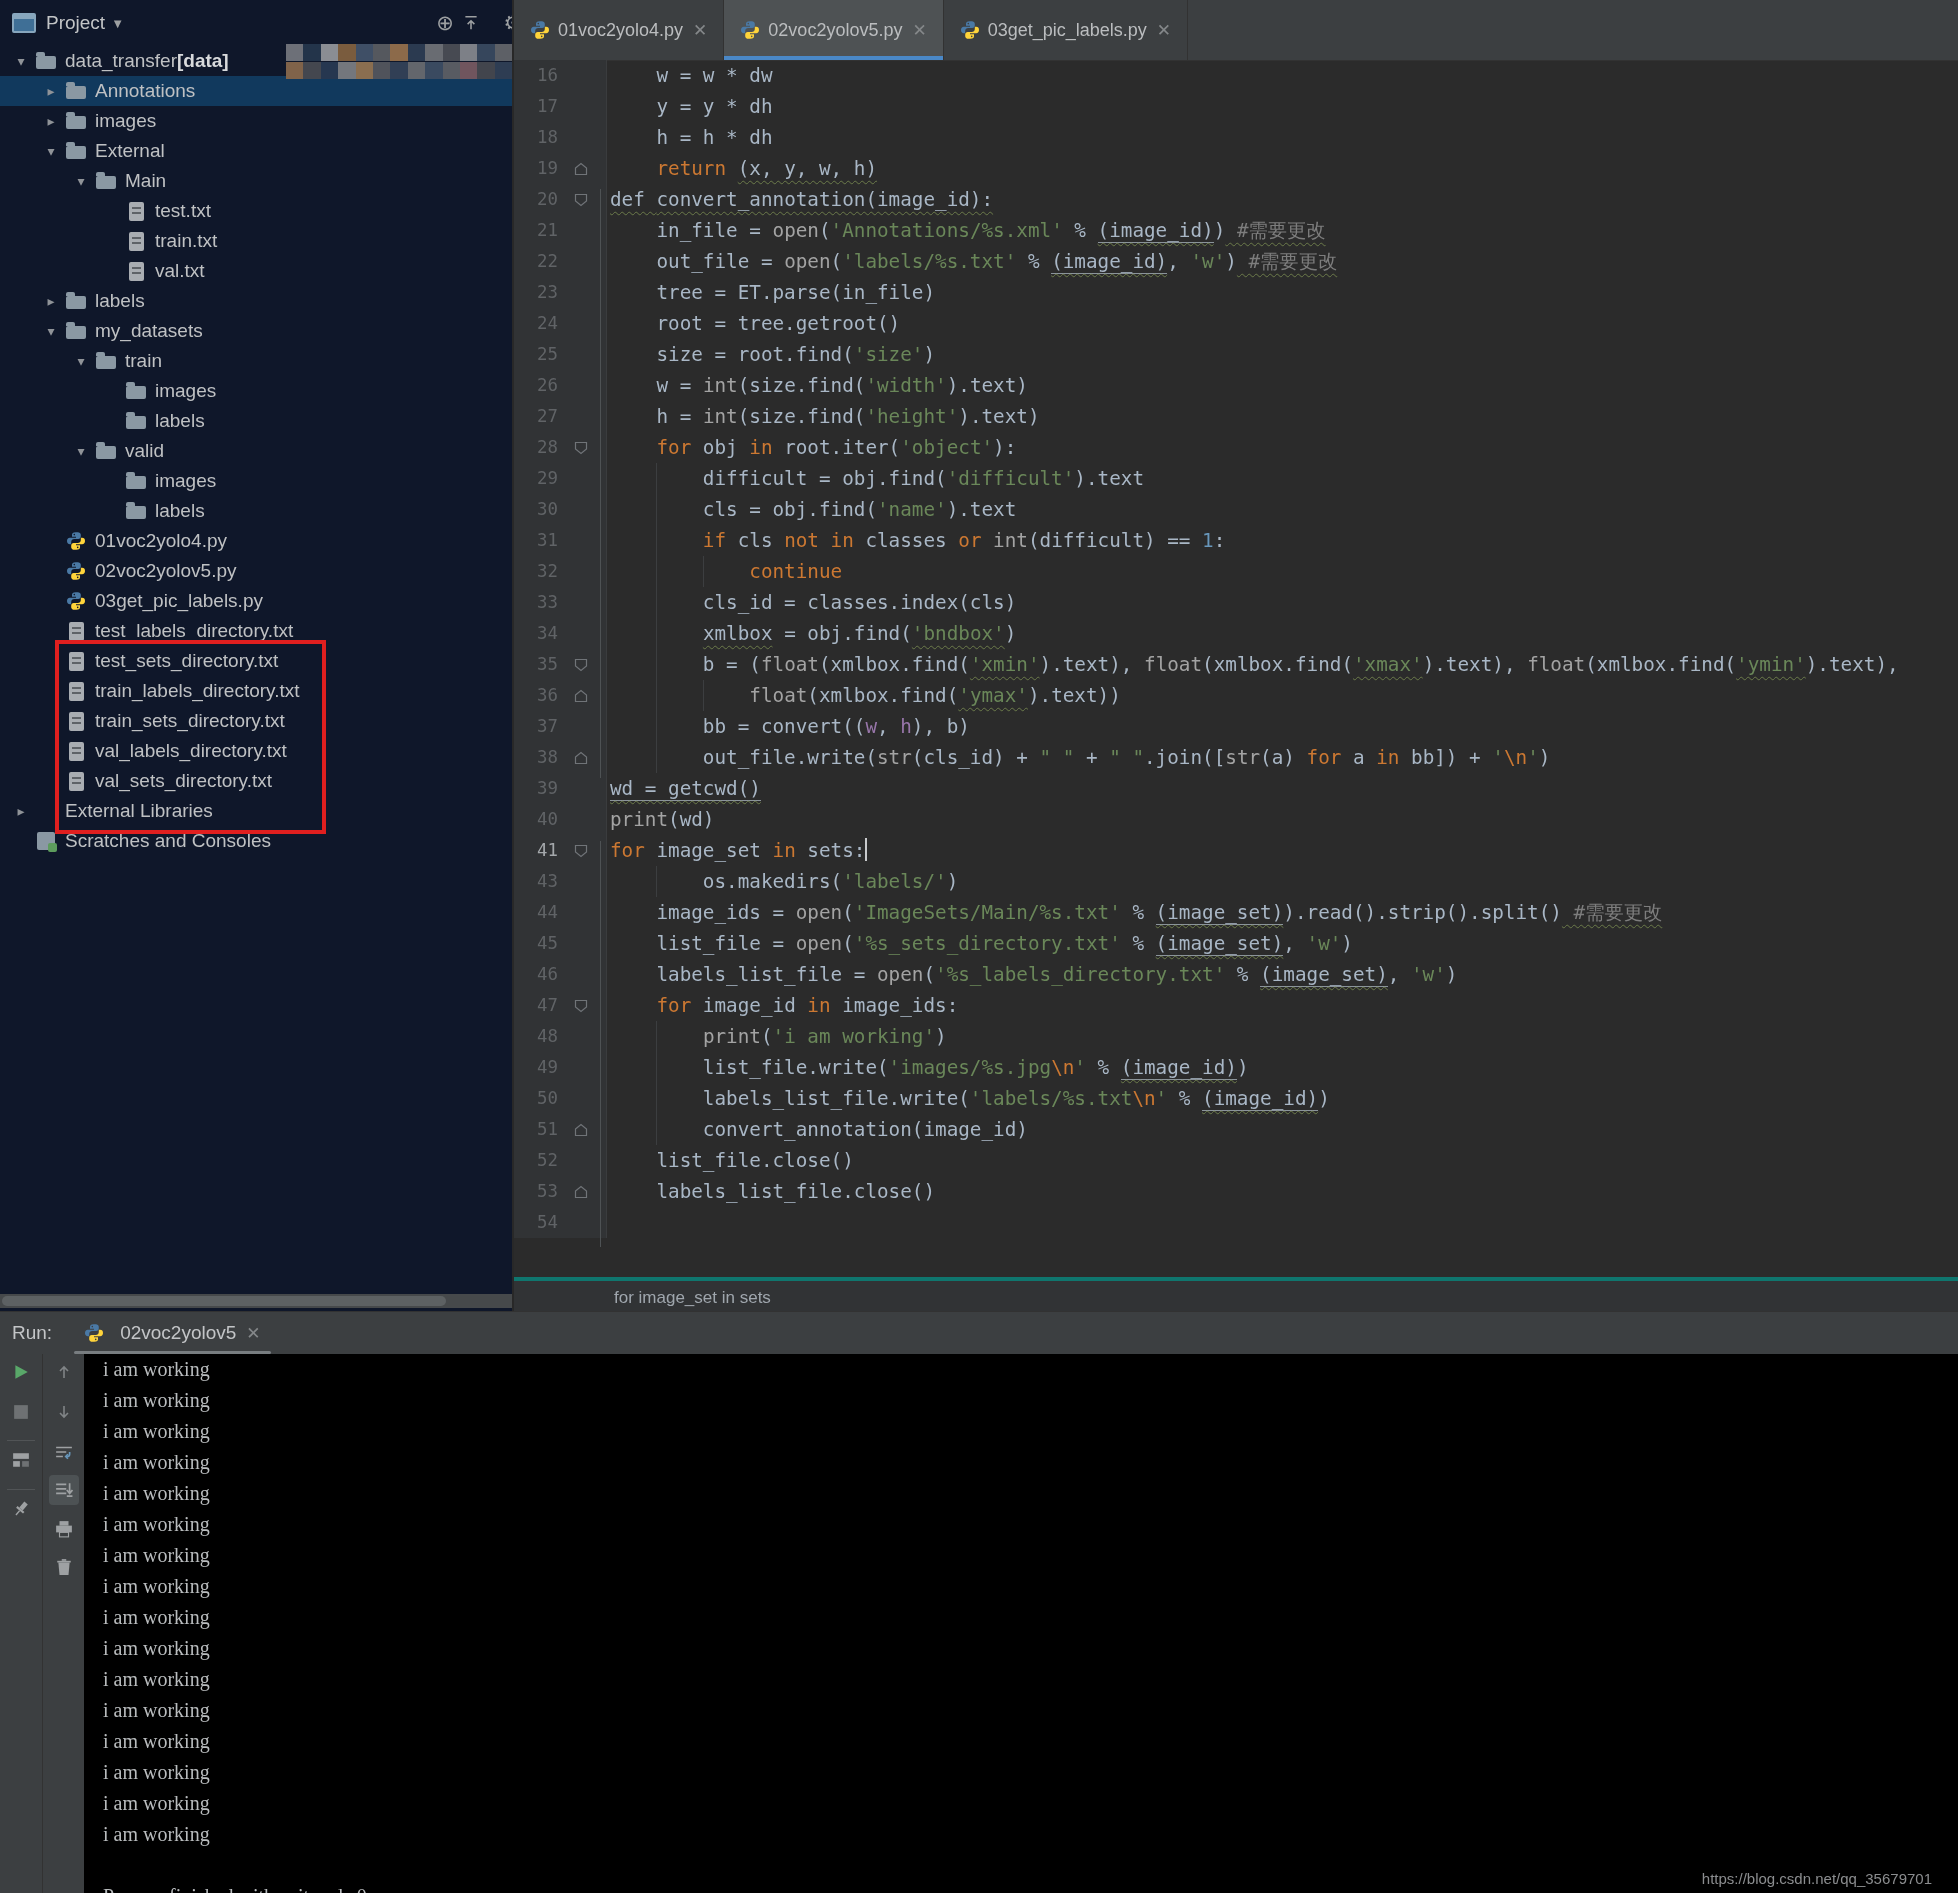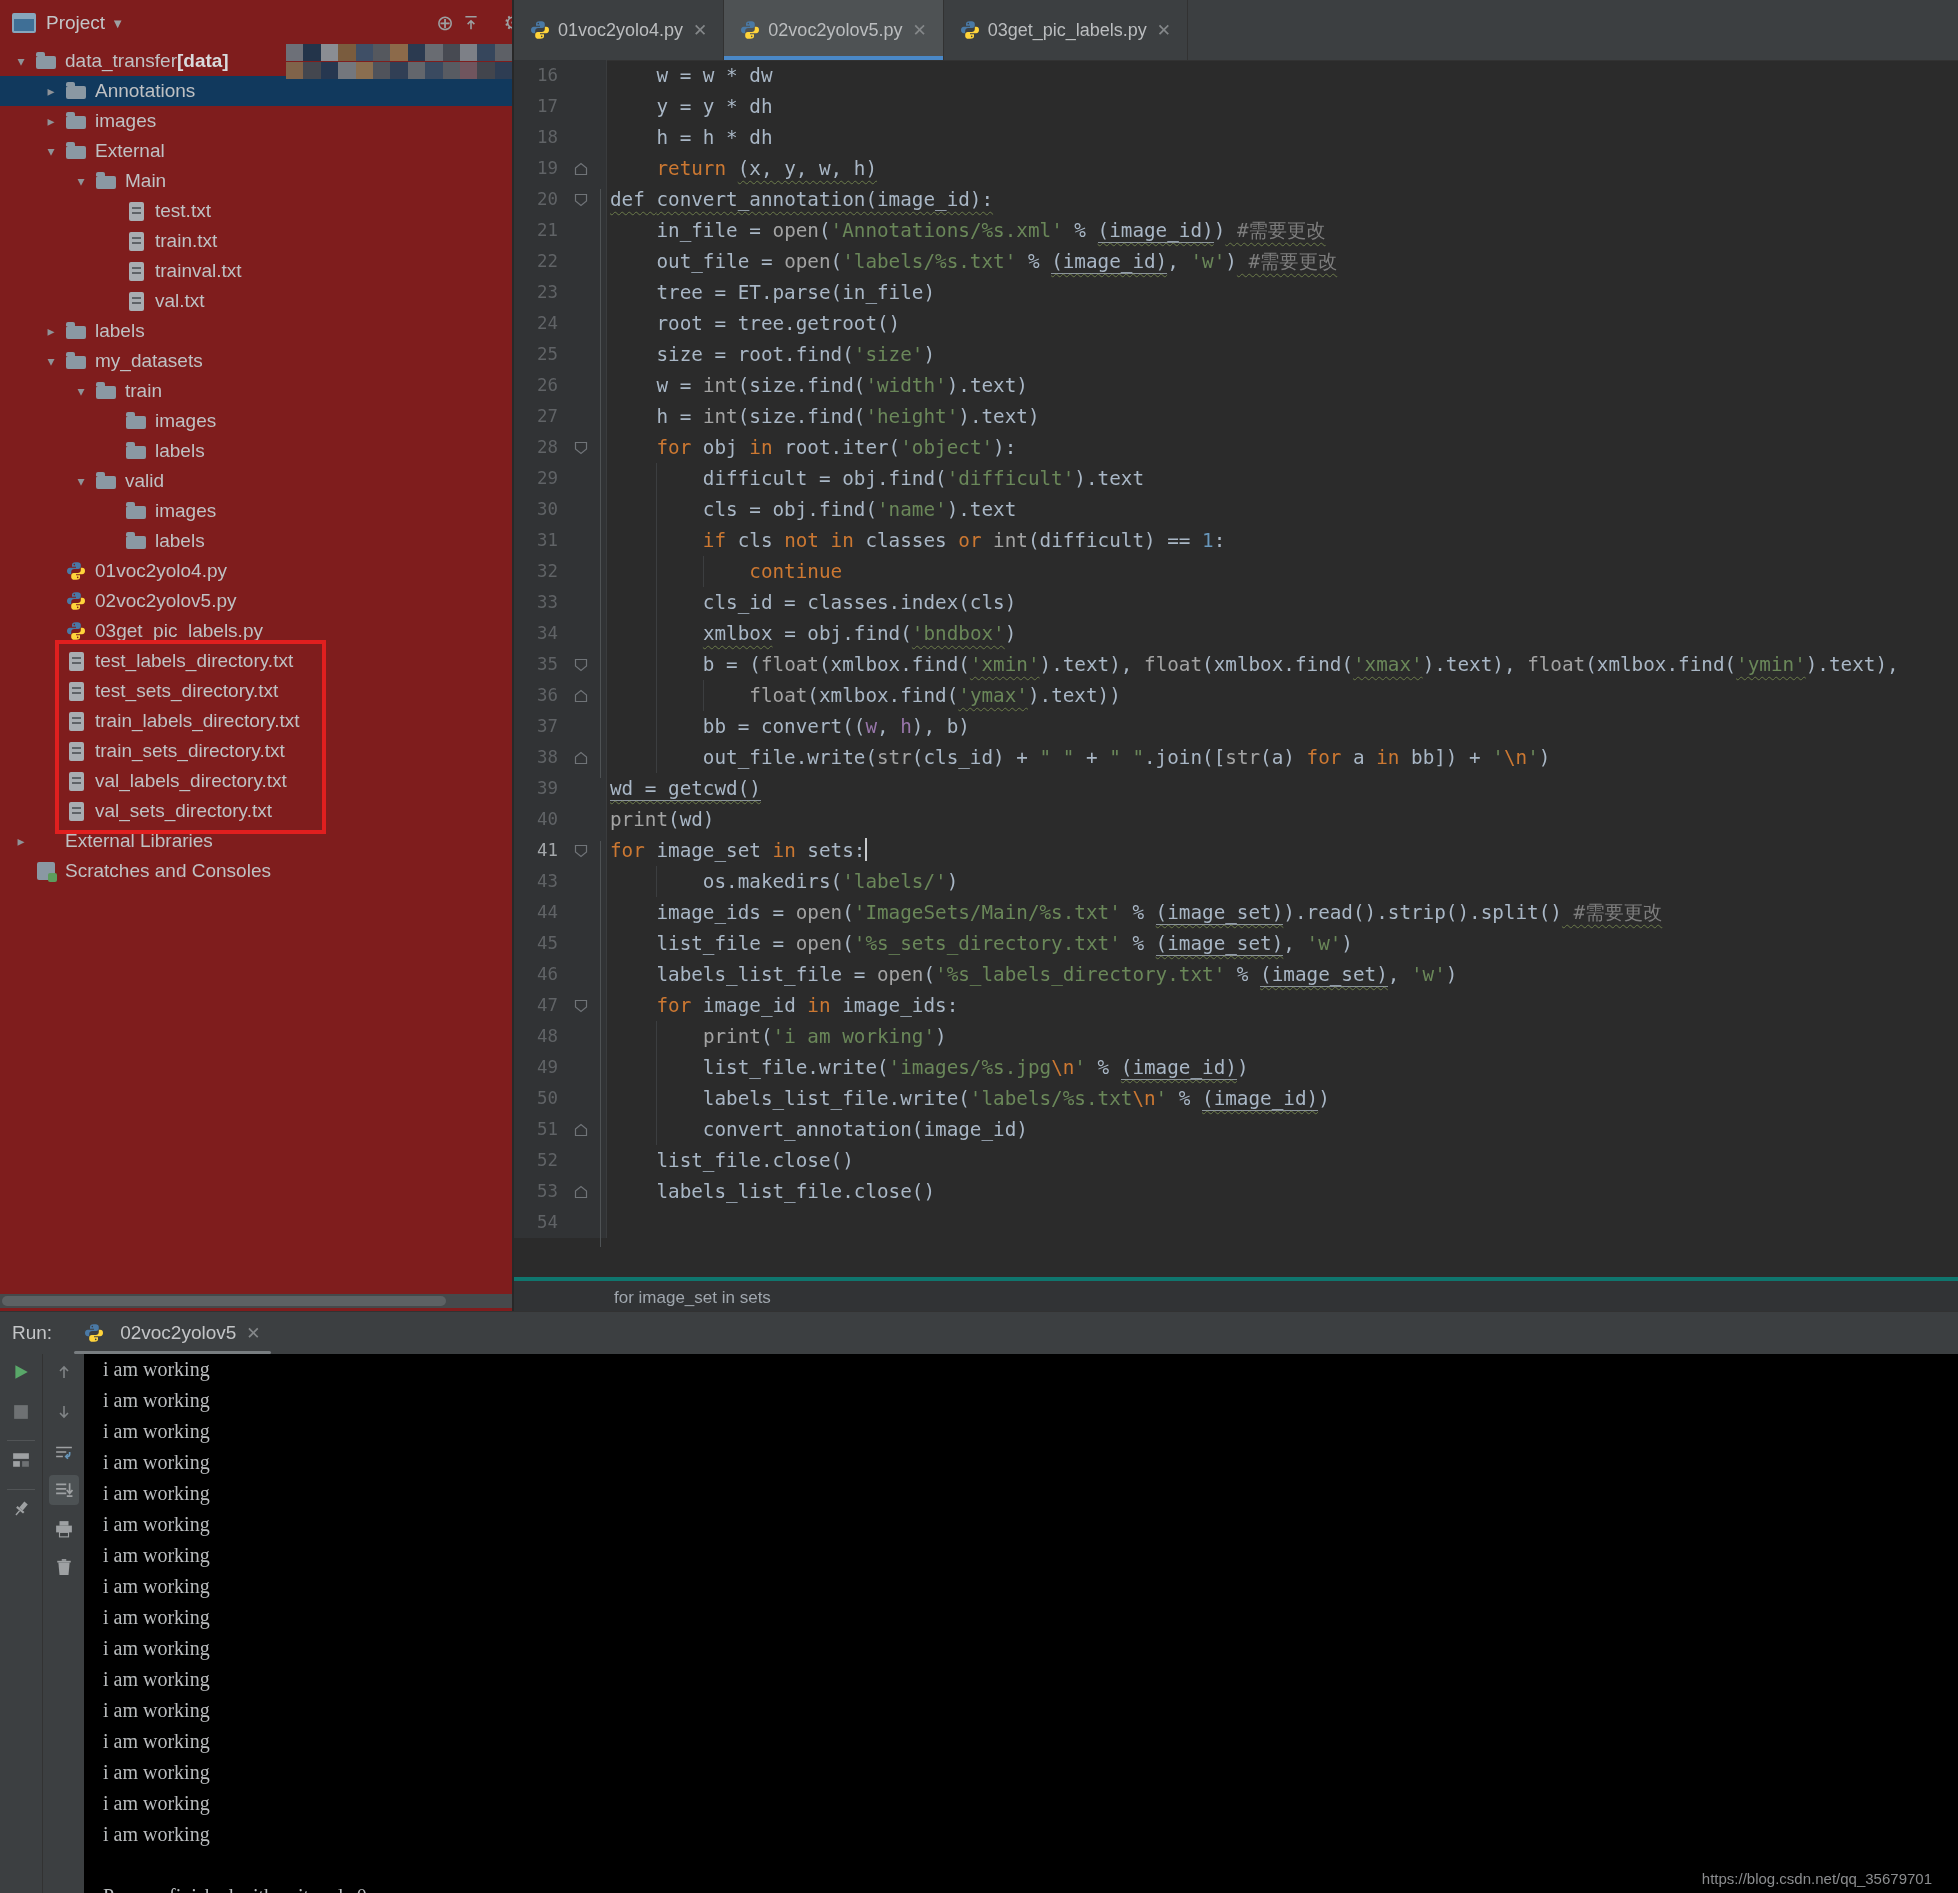--- a/index.html
+++ b/index.html
@@ -1,19 +1,19 @@
 <!DOCTYPE html>
 <html><head>
 <meta charset="utf-8">
 <style>
   html,body{margin:0;padding:0;background:#2b2b2b;}
   #app{position:relative;width:1958px;height:1893px;overflow:hidden;
        font-family:"Liberation Sans",sans-serif;background:#3c3f41;color:#bbbdbf;}
   
-  #project-panel{position:absolute;left:0;top:0;width:564px;height:1311px;background:#7f1d1d;overflow:hidden;}
+  #project-panel{position:absolute;left:0;top:0;width:564px;height:1311px;background:#0f172a;overflow:hidden;}
   #project-header{position:absolute;left:0;top:0;width:100%;height:46px;display:flex;align-items:center;}
   .pw-icon{width:20px;height:16px;margin-left:12px;background:#3f6f96;border:2px solid #87a6bd;border-radius:2px;position:relative;}
   .pw-icon:before{content:"";position:absolute;left:0;top:0;width:100%;height:4px;background:#87a6bd;}
   #project-title{margin-left:10px;font-size:19px;color:#c3c5c7;}
   .hdr-caret{color:#9da0a2;font-size:13px;margin-left:6px;}
   #project-header .spacer{flex:1;}
   .ph-icon{color:#9da0a2;font-size:21px;width:34px;text-align:center;cursor:default;}
   #tree{position:absolute;left:0;top:46px;width:100%;}
   .tree-row{position:relative;height:30px;display:flex;align-items:center;font-size:19px;color:#bfc1c3;white-space:nowrap;}
   .tree-row.selected{background:#11395d;}
@@ -187,28 +187,20 @@
             <span class="i-text"></span>
           </span>
           <span class="tw-label">train.txt</span>
         </div>
         <div class="tree-row">
           <span style="flex: 0 0 98px;"></span>
           <span class="tw-arrow"></span>
           <span class="tw-icon">
             <span class="i-text"></span>
           </span>
-          <span class="tw-label">trainval.txt</span>
-        </div>
-        <div class="tree-row">
-          <span style="flex: 0 0 98px;"></span>
-          <span class="tw-arrow"></span>
-          <span class="tw-icon">
-            <span class="i-text"></span>
-          </span>
           <span class="tw-label">val.txt</span>
         </div>
         <div class="tree-row">
           <span style="flex: 0 0 38px;"></span>
           <span class="tw-arrow">▸</span>
           <span class="tw-icon">
             <span class="i-folder"></span>
           </span>
           <span class="tw-label">labels</span>
         </div>

